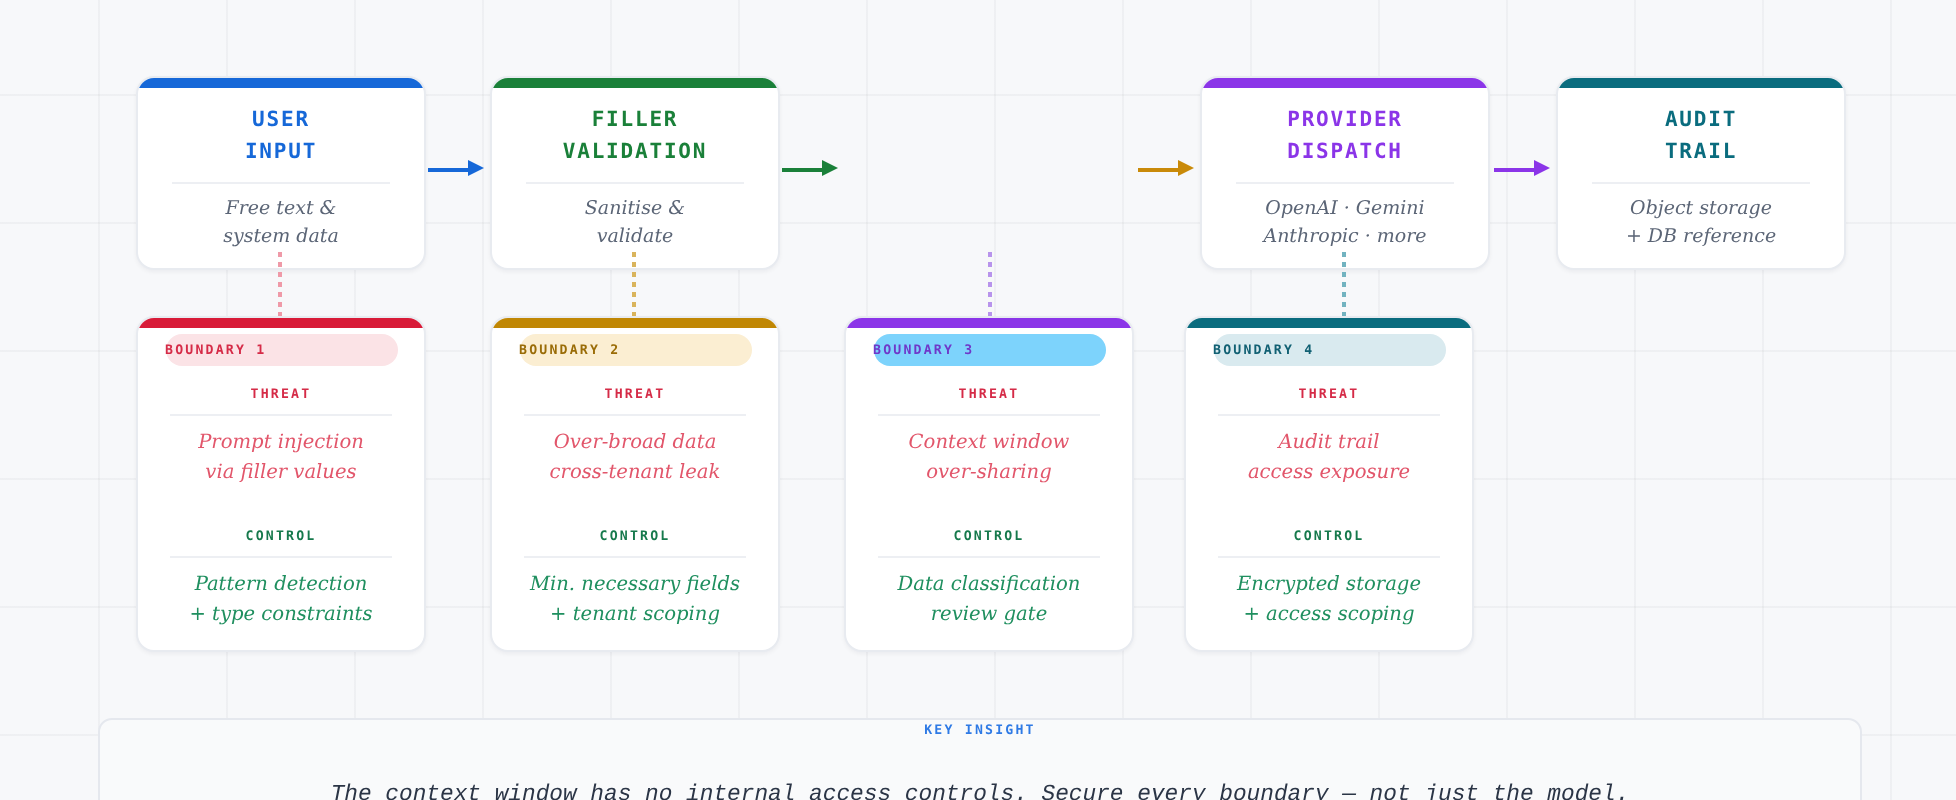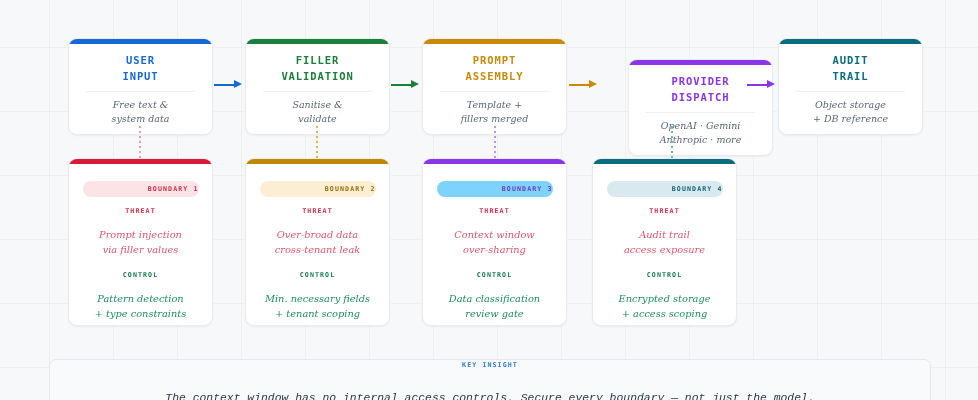--- a/index.html
+++ b/index.html
@@ -136,25 +136,25 @@
     flex-direction: column;
     align-items: center;
     height: 168px;
   }
   .bcard-accent {
     width: 100%;
     height: 5px;
     flex: none;
   }
   .badge {
-    margin-top: 17px;
+    margin-top: 3px;
     padding: 4px 0 4px 0;
     width: 116px;
     border-radius: 11px;
-    text-align: right;
+    text-align: left;
     font-family: "DejaVu Sans Mono", "Liberation Mono", monospace;
     font-size: 6.6px;
     font-weight: bold;
     letter-spacing: 1.1px;
   }
   .seclabel {
     margin-top: 10px;
     font-family: "DejaVu Sans Mono", "Liberation Mono", monospace;
     font-size: 6.6px;
     font-weight: bold;
@@ -234,30 +234,22 @@
 
     <div class="flow-node" style="left:245px;">
       <div class="flow-accent" style="background-color: rgb(26, 128, 57);"></div>
       <div class="flow-title" style="color: rgb(26, 128, 57);">FILLER
 VALIDATION</div>
       <div class="flow-divider"></div>
       <div class="flow-sub">Sanitise &amp;
 validate</div>
     </div>
 
-    <div class="flow-node" style="left:422px;">
-      <div class="flow-accent" style="background-color: rgb(201, 138, 9);"></div>
-      <div class="flow-title" style="color: rgb(201, 138, 9);">PROMPT
-ASSEMBLY</div>
-      <div class="flow-divider"></div>
-      <div class="flow-sub">Template +
-fillers merged</div>
-    </div>
-
-    <div class="flow-node" style="left:628px;margin-top:21px;">
+
+    <div class="flow-node" style="left:600px;">
       <div class="flow-accent" style="background-color: rgb(139, 53, 232);"></div>
       <div class="flow-title" style="color: rgb(139, 53, 232);">PROVIDER
 DISPATCH</div>
       <div class="flow-divider"></div>
       <div class="flow-sub">OpenAI · Gemini
 Anthropic · more</div>
     </div>
 
     <div class="flow-node" style="left:778px;">
       <div class="flow-accent" style="background-color: rgb(10, 108, 126);"></div>

